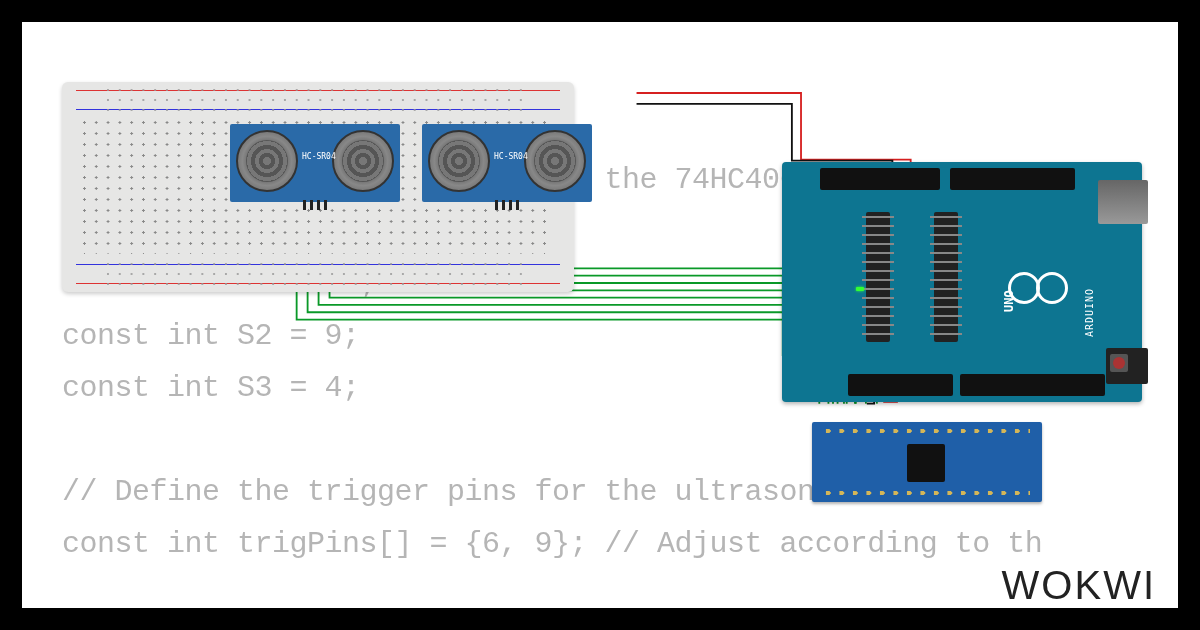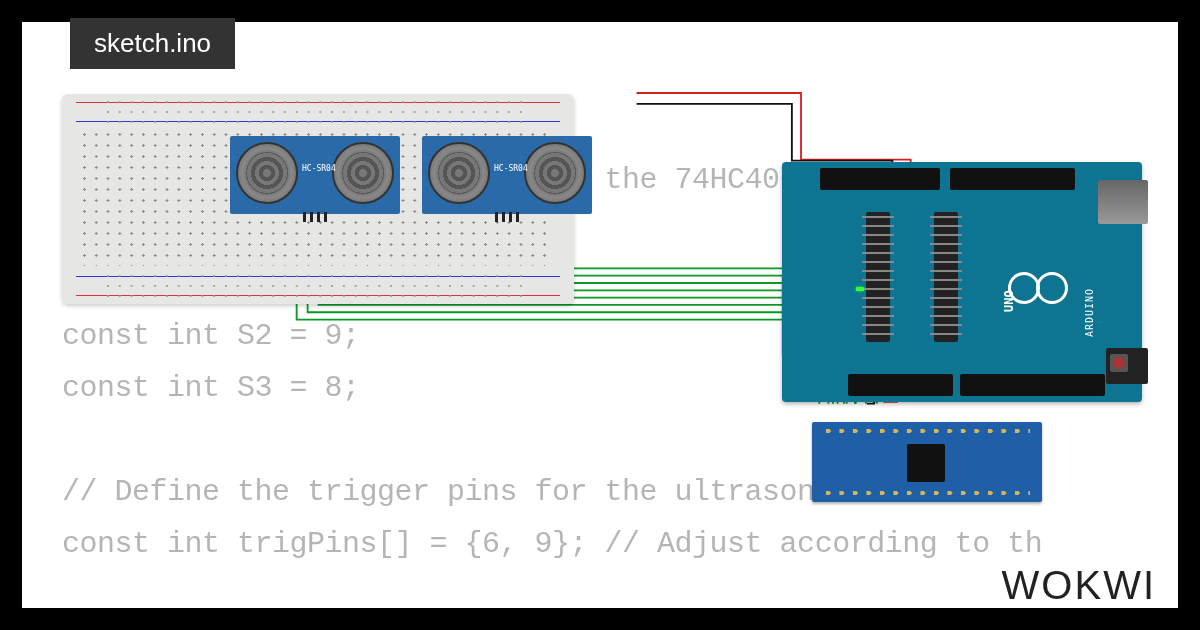--- a/index.html
+++ b/index.html
@@ -1,21 +1,21 @@
 <!DOCTYPE html>
 <html><head>
 <meta charset="utf-8">
 <style>
 * { margin: 0; padding: 0; box-sizing: border-box; }
 body { width: 1200px; height: 630px; background: #000; font-family: monospace; overflow: hidden; position: relative; }
 .outer-frame { position: absolute; top: 18px; left: 18px; right: 18px; bottom: 18px; border: 4px solid #000; background: #fff; border-radius: 2px; }
 .tab { position: absolute; top: -4px; left: 48px; background: #333; color: #fff; padding: 10px 24px; font-family: sans-serif; font-size: 26px; z-index: 10; }
 .code-bg { position: absolute; top: 0; left: 0; right: 0; bottom: 0; padding: 80px 40px 30px 40px; color: #b5b5b5; font-size: 30px; line-height: 52px; white-space: pre; overflow: hidden; font-family: 'Courier New', monospace; letter-spacing: -0.5px; }
 .circuit { position: absolute; top: 60px; left: 40px; right: 40px; bottom: 60px; z-index: 5; }
-.breadboard { position: absolute; top: 0; left: 0; width: 512px; height: 210px; background: #e6e6e5; border-radius: 6px; box-shadow: 0 2px 4px rgba(0,0,0,0.2); margin-top: 12px; }
+.breadboard { position: absolute; top: 0; left: 0; width: 512px; height: 210px; background: #e6e6e5; border-radius: 6px; box-shadow: 0 2px 4px rgba(0,0,0,0.2); }
 .rail { position: absolute; left: 14px; right: 14px; height: 24px; }
 .rail.top { top: 6px; }
 .rail.bottom { bottom: 6px; }
 .rail-line { position: absolute; left: 0; right: 0; height: 1px; }
 .rail-line.red { background: #d33; }
 .rail-line.blue { background: #33d; }
 .rail.top .red { top: 2px; }
 .rail.top .blue { bottom: 2px; }
 .rail.bottom .red { bottom: 2px; }
 .rail.bottom .blue { top: 2px; }
@@ -62,30 +62,27 @@
 .wire { fill: none; stroke-width: 2; }
 .wire.red { stroke: #d62020; }
 .wire.black { stroke: #111; }
 .wire.green { stroke: #0a9928; }
 .logo { position: absolute; bottom: 22px; right: 44px; font-family: sans-serif; font-size: 40px; font-weight: 400; letter-spacing: 2px; color: #222; z-index: 20; }
 </style>
 </head>
 <body>
 
 <div class="outer-frame">
-  <div class="tab">
-    <span>sketch.ino</span>
-  </div>
 
   <div class="code-bg"><span></span>
 <span>// Define the control pins for the 74HC4067 multiplexer</span>
 <span>const int S0 = 11;</span>
 <span>const int S1 = 10;</span>
 <span>const int S2 = 9;</span>
-<span>const int S3 = 8;</span>
+<span>const int S3 = 4;</span>
 <span></span>
 <span>// Define the trigger pins for the ultrasonic sensors</span>
 <span>const int trigPins[] = {6, 9}; // Adjust according to th</span>
 <span></span>
 </div>
 
   <div class="circuit">
 
     <svg class="wires" viewBox="0 0 1120 510">
 

